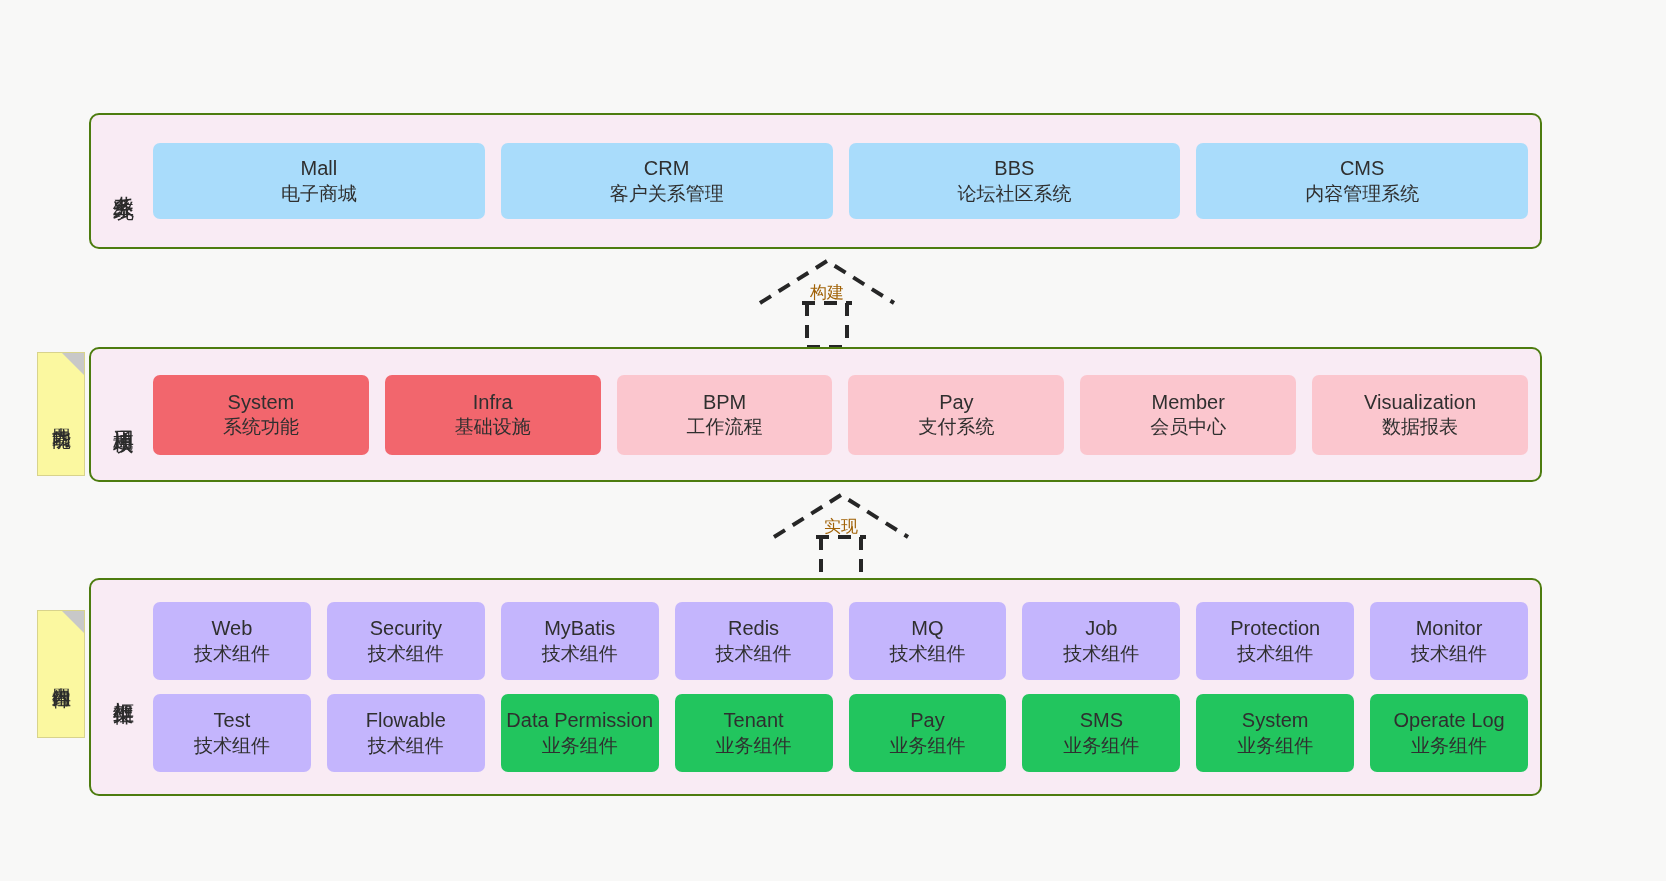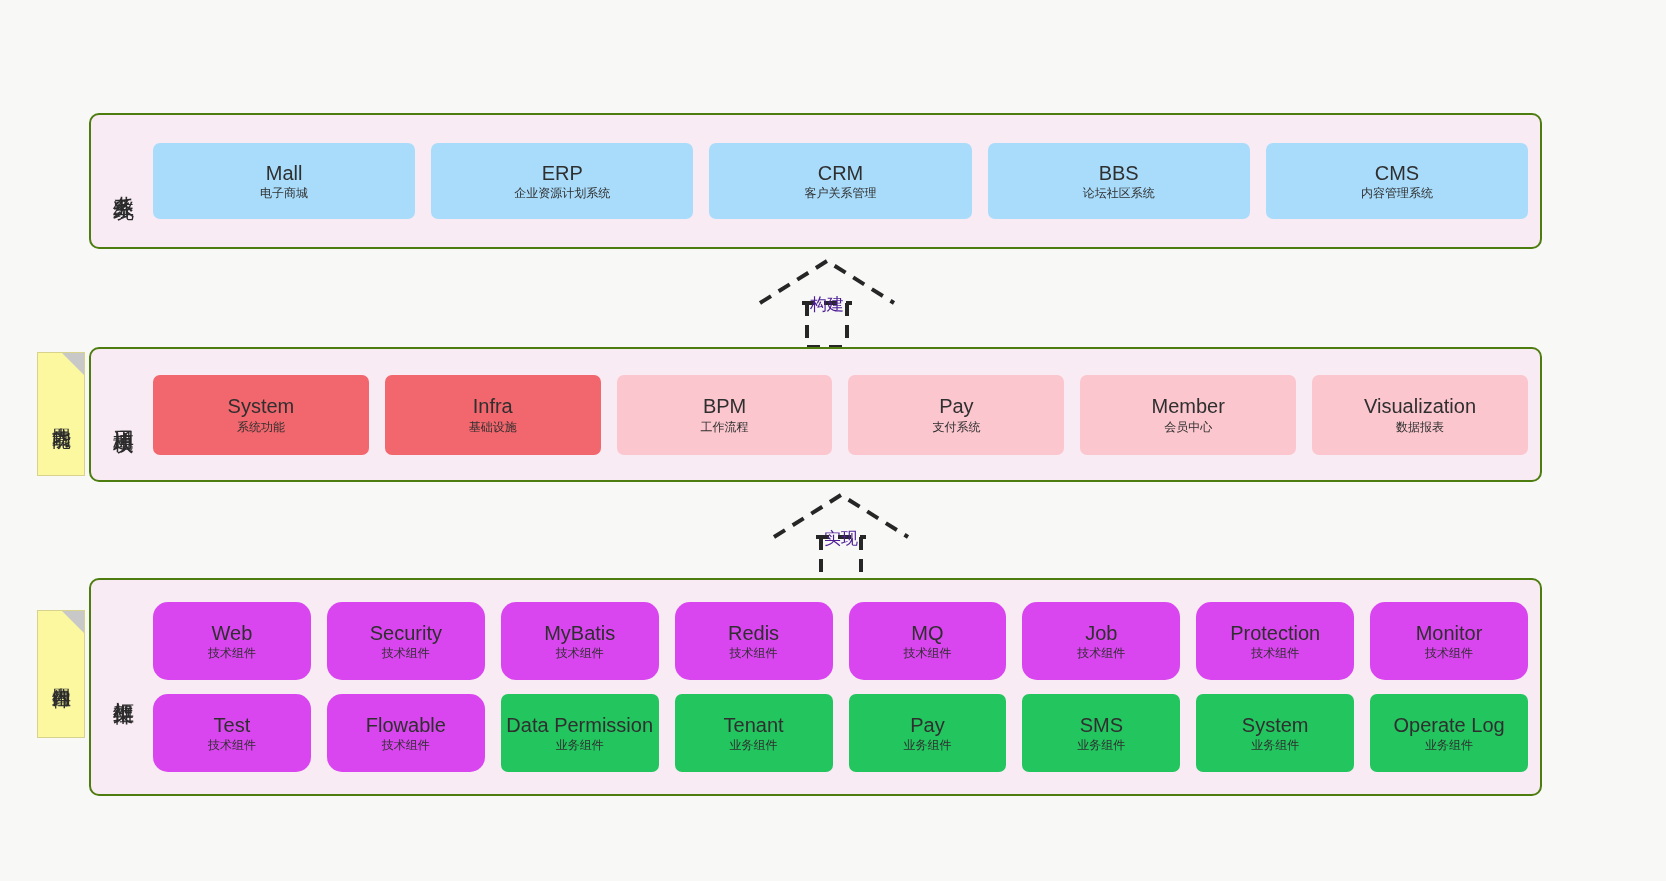--- a/index.html
+++ b/index.html
@@ -63,26 +63,26 @@
     display: flex;
     flex-direction: column;
     align-items: center;
     justify-content: center;
     text-align: center;
     padding: 6px 4px;
     line-height: 1.26;
     color: #2f2f2f;
   }
   .card .en { font-size: 20px; }
-  .card .cn { font-size: 12px; }
+  .card .cn { font-size: 19px; }
 
   .card.blue      { background: #a9dcfb; }
   .card.red       { background: #f2666d; }
   .card.pink      { background: #fbc6ce; }
-  .card.green     { background: #d946ef; border-radius: 15px; }
+  .card.green     { background: #c4b5fd; }
   .card.lightgreen{ background: #22c55e; }
 
   .row-sys   .card { height: 76px; }
   .row-mod   .card { height: 80px; }
   .row-comp  .card { height: 78px; }
 
   
   #layer-business { left: 89px;  top: 113px; width: 1453px; height: 136px; }
   #layer-modules  { left: 89px;  top: 347px; width: 1453px; height: 135px; }
   #layer-frame    { left: 89px;  top: 578px; width: 1453px; height: 218px; }
@@ -115,47 +115,43 @@
   #sticky-functions  { left: 37px; top: 352px; height: 124px; }
   #sticky-components { left: 37px; top: 610px; height: 128px; }
 
   
   .arrow { position: absolute; }
   .arrow svg { display: block; }
   .arrow .arrow-label {
     position: absolute;
     left: 50%;
     transform: translateX(-50%);
-    top: 40px;
+    top: 28px;
     font-size: 17px;
-    color: #4c1d95;
+    color: #a16207;
     background: transparent;
     padding: 0 2px;
     white-space: nowrap;
     user-select: none;
   }
   #arrow-build   { left: 752px; top: 253px; width: 150px; height: 96px; }
   #arrow-realize { left: 766px; top: 487px; width: 150px; height: 96px; }
 </style>
 </head>
 <body>
 
 <div id="canvas">
 
   <div class="layer" id="layer-business">
     <div class="layer-title">业务系统</div>
     <div class="layer-body">
       <div class="card-row row-sys">
         <div class="card blue">
           <div class="en">Mall</div>
           <div class="cn">电子商城</div>
-        </div>
-        <div class="card blue">
-          <div class="en">ERP</div>
-          <div class="cn">企业资源计划系统</div>
         </div>
         <div class="card blue">
           <div class="en">CRM</div>
           <div class="cn">客户关系管理</div>
         </div>
         <div class="card blue">
           <div class="en">BBS</div>
           <div class="cn">论坛社区系统</div>
         </div>
         <div class="card blue">

